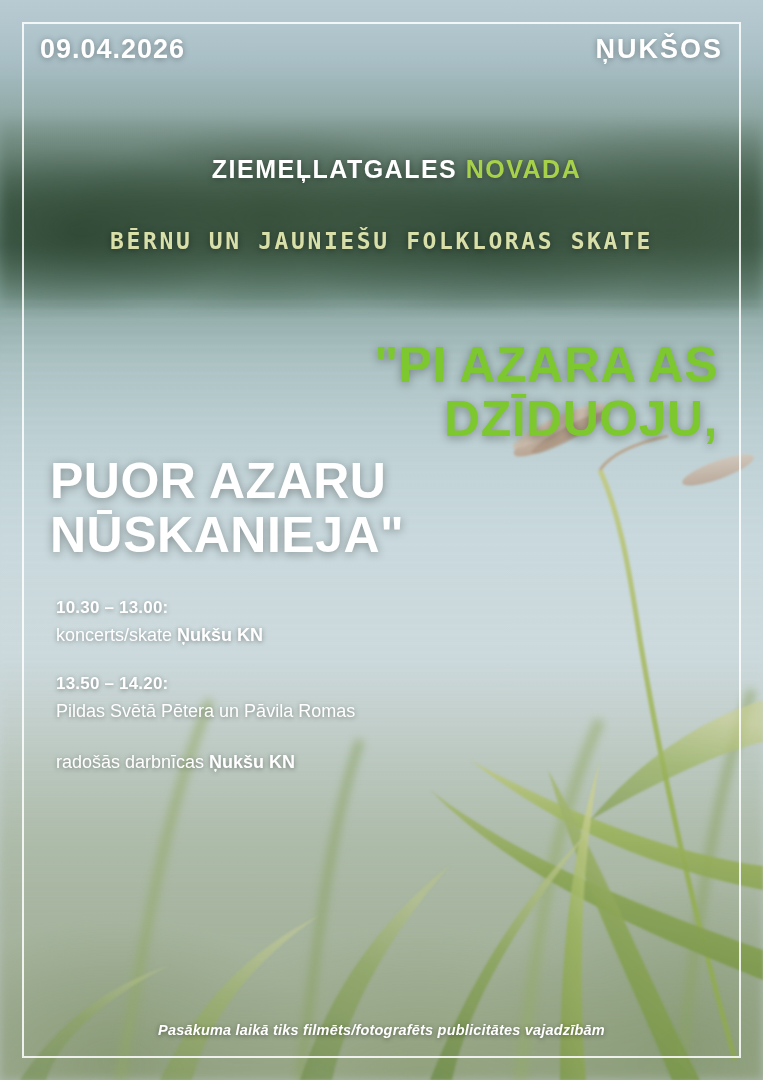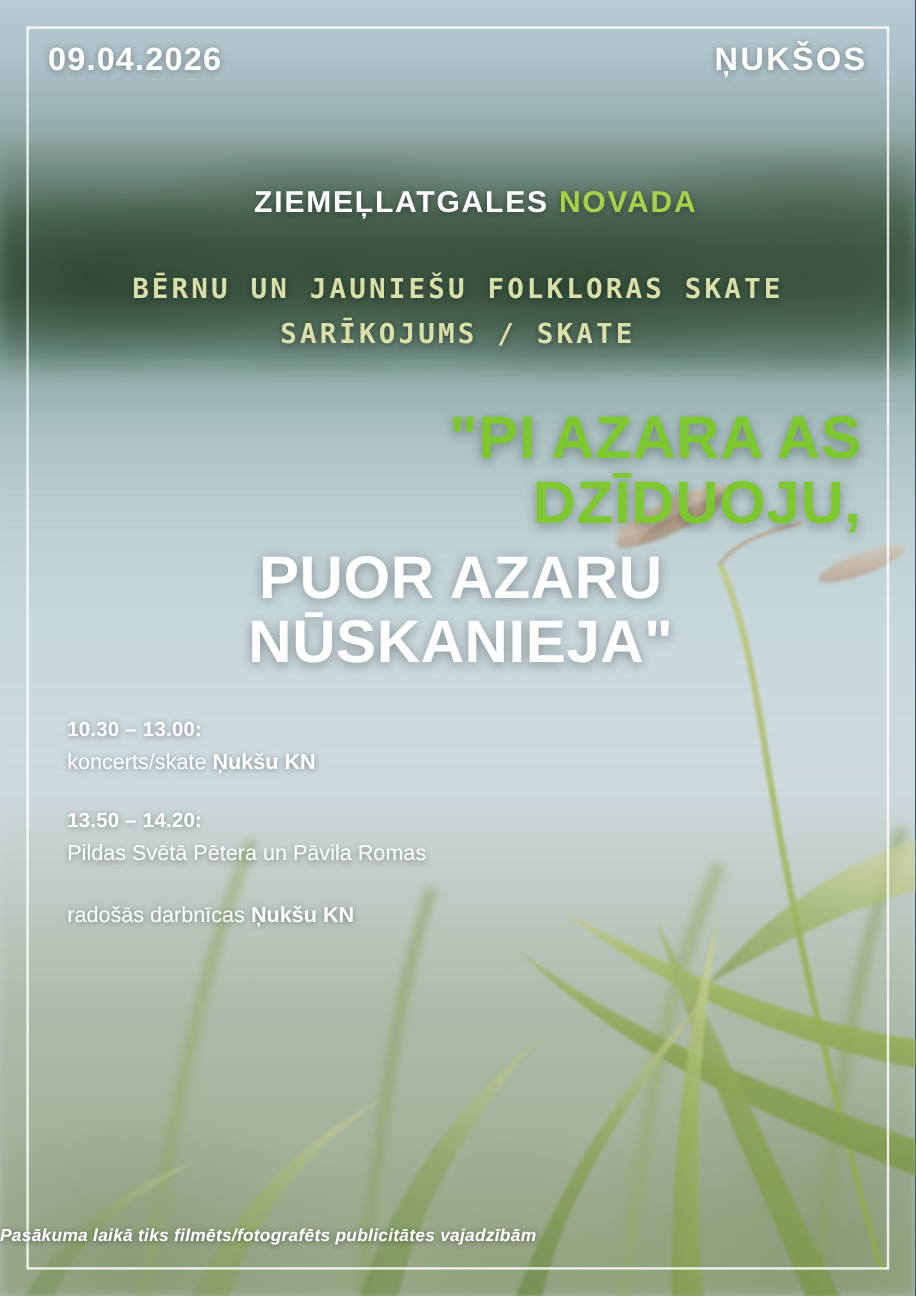--- a/index.html
+++ b/index.html
@@ -6,21 +6,21 @@
     margin: 0;
     padding: 0;
     background: #1a1a1a;
   }
   .poster {
     position: relative;
     width: 763px;
     height: 1080px;
     overflow: hidden;
     font-family: "Liberation Sans", sans-serif;
-    background: #0c4a6e;
+    background: #1d4ed8;
   }
 
   
   .bg {
     position: absolute;
     inset: 0;
     background:
       
       linear-gradient(to bottom,
         #b9cbd2 0px,
@@ -149,21 +149,21 @@
     line-height: 54px;
     letter-spacing: 0.5px;
     text-shadow: 0 2px 10px rgba(0,0,0,0.35);
   }
   .headline .l1, .headline .l2 {
     text-align: right;
     color: #7ec82f;
     display: block;
   }
   .headline .l3, .headline .l4 {
-    text-align: center;
+    text-align: left;
     color: #ffffff;
     display: block;
   }
   .headline .l3 { margin-top: 8px; }
 
   
   .schedule {
     position: absolute;
     top: 598px;
     left: 56px;
@@ -183,21 +183,21 @@
     font-weight: 400;
     line-height: 25px;
   }
   .slot .desc b { font-weight: 700; }
 
   
   .footer {
     position: absolute;
     bottom: 42px;
     left: 0; right: 0;
-    text-align: left;
+    text-align: center;
     color: #ffffff;
     font-size: 14.5px;
     font-weight: 700;
     font-style: italic;
     letter-spacing: .2px;
     text-shadow: 0 1px 5px rgba(0,0,0,0.45);
   }
 </style>
 </head>
 <body>
@@ -269,21 +269,20 @@
 
   <div class="date">09.04.2026</div>
   <div class="place">ŅUKŠOS</div>
 
   <div class="org">
     <span>ZIEMEĻLATGALES </span><span class="accent">NOVADA</span>
   </div>
 
   <div class="subtitle">
     <span>BĒRNU UN JAUNIEŠU FOLKLORAS SKATE</span><br>
-    <span>SARĪKOJUMS / SKATE</span>
   </div>
 
   <div class="headline">
     <span class="l1">"PI AZARA AS</span>
     <span class="l2">DZĪDUOJU,</span>
     <span class="l3">PUOR AZARU</span>
     <span class="l4">NŪSKANIEJA"</span>
   </div>
 
   <div class="schedule">

